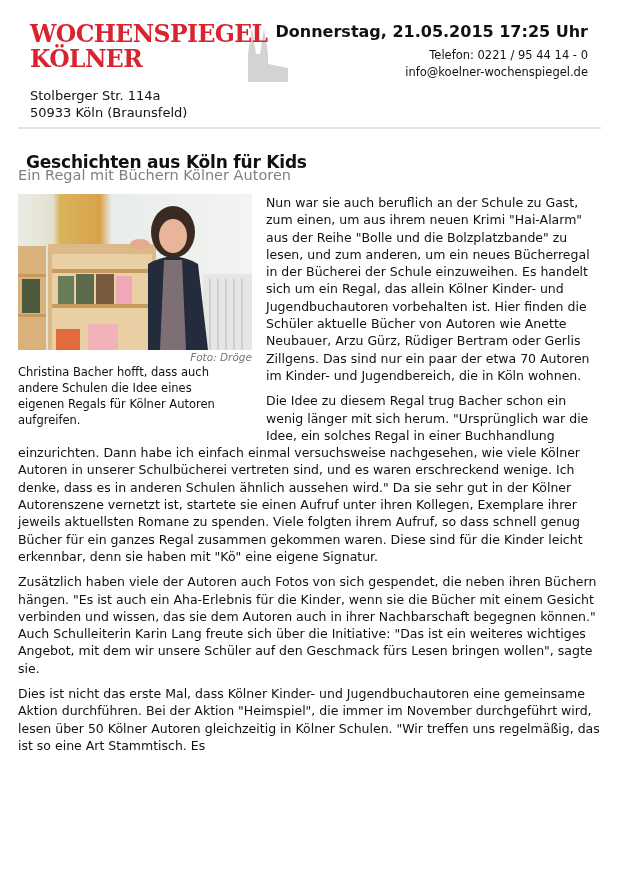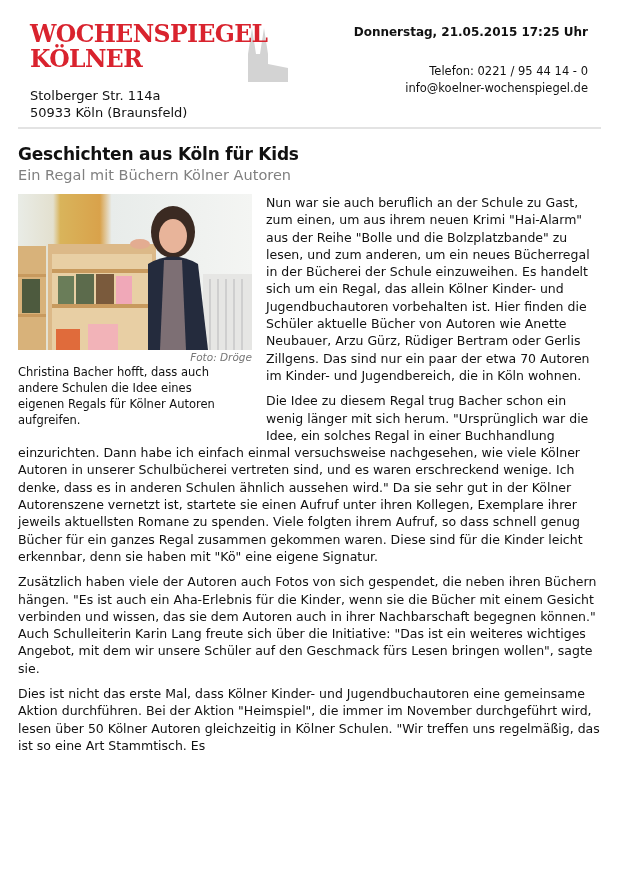--- a/index.html
+++ b/index.html
@@ -4,24 +4,24 @@
 <style>
   html, body { margin:0; padding:0; background:#ffffff; }
   body { width:620px; height:877px; position:relative; overflow:hidden;
          font-family:"DejaVu Sans", sans-serif; color:#111; }
   .logo { position:absolute; left:30px; top:22px; width:260px; height:62px; }
   .logo .line { font-family:"DejaVu Serif", serif; font-weight:bold; color:#d9232e;
                 font-size:23.5px; line-height:25px; letter-spacing:-0.6px; position:relative; z-index:2; }
   .logo .dom { position:absolute; left:210px; top:2px; z-index:1; }
   .address { position:absolute; left:30px; top:87px; font-size:13px; line-height:17px; color:#111; }
   .meta { position:absolute; right:32px; top:24px; text-align:right; }
-  .meta .date { font-size:12px; font-weight:bold; line-height:16px; margin-bottom:23px;padding-left:15px; }
+  .meta .date { font-size:16px; font-weight:bold; line-height:16px; margin-bottom:7px;padding-left:15px; }
   .meta .contact { font-size:11.5px; line-height:17px; }
   .rule { position:absolute; left:18px; top:127px; width:583px; height:2px; background:#e3e3e3; }
-  h1 { position:absolute; left:18px; top:143px; margin:0; font-size:17px; font-weight:bold; line-height:22px; letter-spacing:-0.2px; }
+  h1 { position:absolute; left:18px; top:143px; margin:8px; font-size:17px; font-weight:bold; line-height:22px; letter-spacing:-0.2px; }
   h2 { position:absolute; left:18px; top:165px; margin:0; font-size:14.5px; font-weight:normal; color:#808080; line-height:20px; }
   .figure { position:absolute; left:18px; top:194px; width:234px; }
   .photo { width:234px; height:156px; position:relative; overflow:hidden;
            background:linear-gradient(90deg,#e9ece6 0%,#e3e0cf 15%,#d9b45b 18%,#d9a24b 35%,#e8ecea 40%,#f4f5f3 100%); }
   .credit { font-size:10.5px; font-style:italic; color:#777; text-align:right; line-height:14px; }
   .caption { font-size:11.5px; line-height:16px; color:#111; width:205px; }
   .article { position:absolute; left:18px; top:194px; width:584px; font-size:12.5px; line-height:17.3px; }
   .article p { margin:0 0 8px 0; }
   .floatspace { float:left; width:248px; height:237px; }
   .lead { font-weight:bold; }

